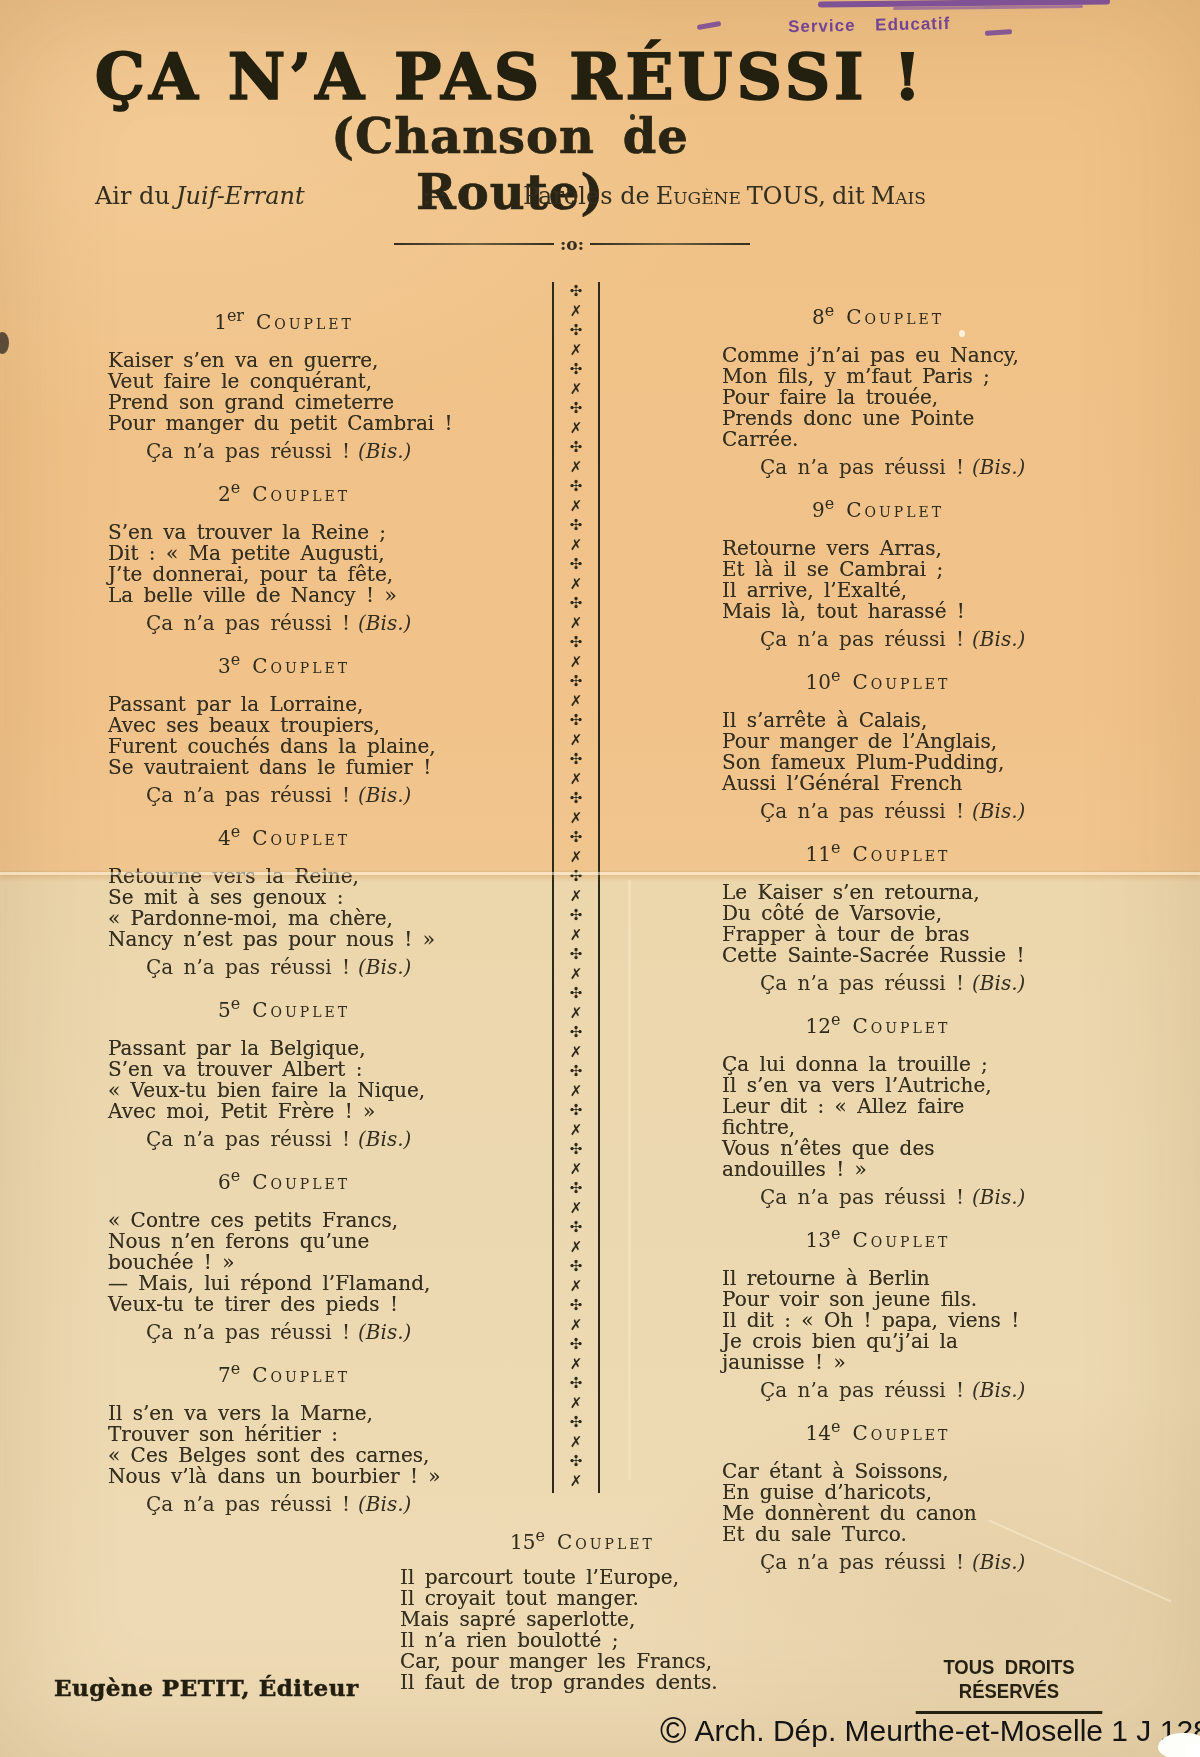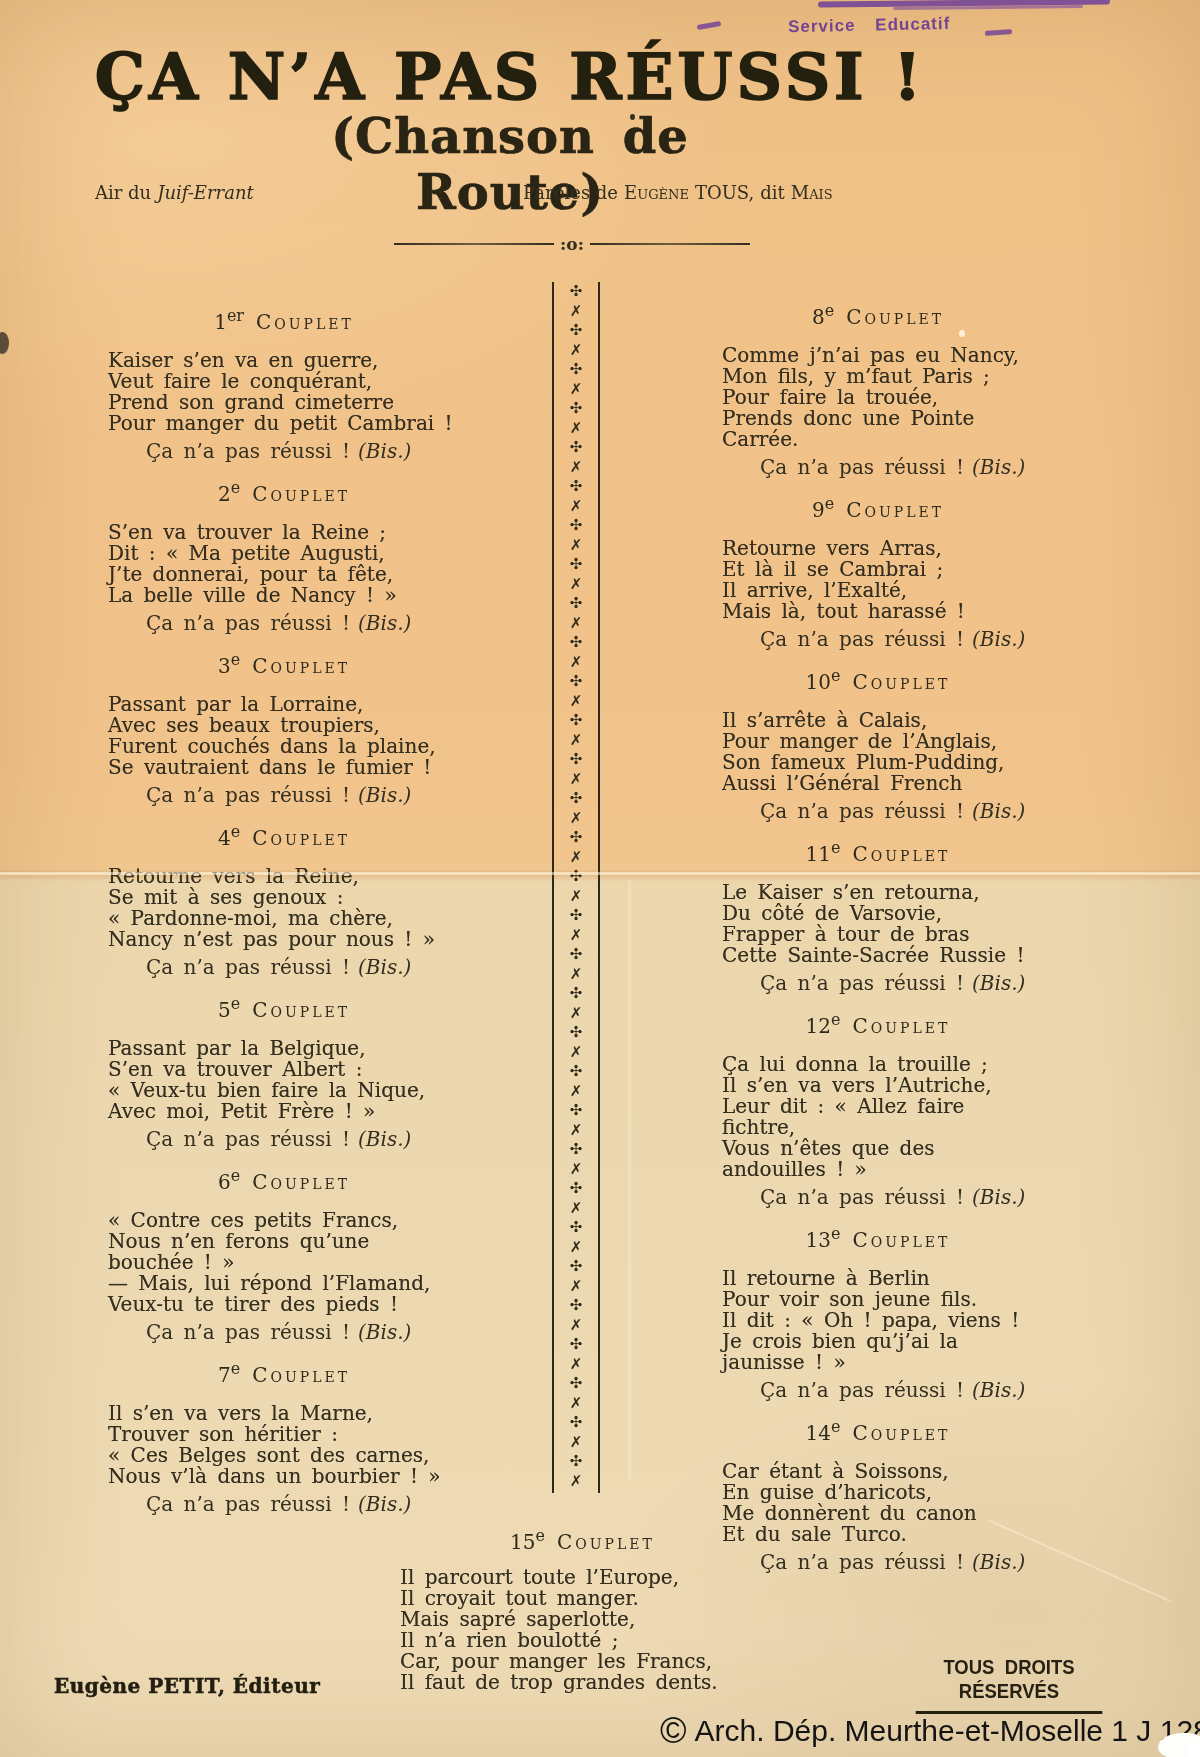--- a/index.html
+++ b/index.html
@@ -28,21 +28,21 @@
   .stamp-dash.r{left:985px;top:30px;width:27px;height:5px;transform:rotate(-4deg);}
   
   .title{position:absolute;left:70px;top:40px;width:880px;text-align:center;
     font-size:63px;font-weight:bold;color:#24200f;letter-spacing:4px;
     -webkit-text-stroke:1.6px #24200f;text-shadow:0 0 1px #3a3420;
     font-family:"DejaVu Serif",serif;}
   .subtitle{position:absolute;left:290px;top:108px;width:440px;text-align:center;
     font-size:48px;font-weight:bold;color:#292414;letter-spacing:1px;
     word-spacing:10px;-webkit-text-stroke:0.7px #292414;}
   .air-line{position:absolute;left:0;top:182px;width:1200px;height:28px;
-    font-size:18px;color:#332e1f;}
+    font-size:24px;color:#332e1f;}
   .air{position:absolute;left:95px;top:0;}
   .air .it{font-style:italic;}
   .air-sep{position:absolute;left:405px;top:0;width:60px;text-align:center;}
   .paroles{position:absolute;left:523px;top:0;width:470px;}
   .sc{font-variant:small-caps;}
   .sp{margin-right:6px;}
   .rule{position:absolute;left:394px;top:234px;width:356px;height:20px;
     display:flex;align-items:center;color:#332e1f;}
   .rule .ln{flex:1;height:2px;background:linear-gradient(90deg,#332e1f,#6b5f3f,#332e1f);}
   .rule .orn{padding:0 6px;font-size:17px;font-weight:bold;line-height:10px;}
@@ -61,21 +61,21 @@
     font-size:20px;color:#2f2b1c;}
   .c-header sup{font-size:16px;vertical-align:super;line-height:0;}
   .c-header .cword{font-variant:small-caps;letter-spacing:3px;margin-left:12px;}
   .c-lines{line-height:21px;white-space:pre-line;text-shadow:0 0 0.5px rgba(51,46,31,0.55);}
   .refrain{margin-top:7px;line-height:21px;padding-left:38px;}
   .refrain .bis{font-style:italic;margin-left:8px;}
   .couplet-15{position:absolute;left:400px;top:1532px;width:365px;
     font-size:20px;color:#332e1f;word-spacing:4px;}
   .couplet-15 .c-header{margin-bottom:14px;}
   
-  .editor{position:absolute;left:54px;top:1674px;font-size:20px;font-weight:bold;
+  .editor{position:absolute;left:54px;top:1674px;font-size:23px;font-weight:bold;
     color:#221e10;letter-spacing:0.5px;-webkit-text-stroke:0.5px #221e10;}
   .rights{position:absolute;left:903px;top:1655px;width:212px;text-align:center;
     font-family:"Liberation Sans",sans-serif;font-weight:bold;font-size:21px;
     color:#262213;letter-spacing:0px;transform:scaleX(0.88);transform-origin:center;
     padding-bottom:8px;border-bottom:3px solid #262213;word-spacing:6px;}
   .copyright{position:absolute;left:660px;top:1710px;width:520px;
     font-family:"Liberation Sans",sans-serif;font-size:30px;color:#141414;
     white-space:nowrap;}
   .copyright .sym{font-size:36px;vertical-align:-2px;margin-right:8px;}
   

